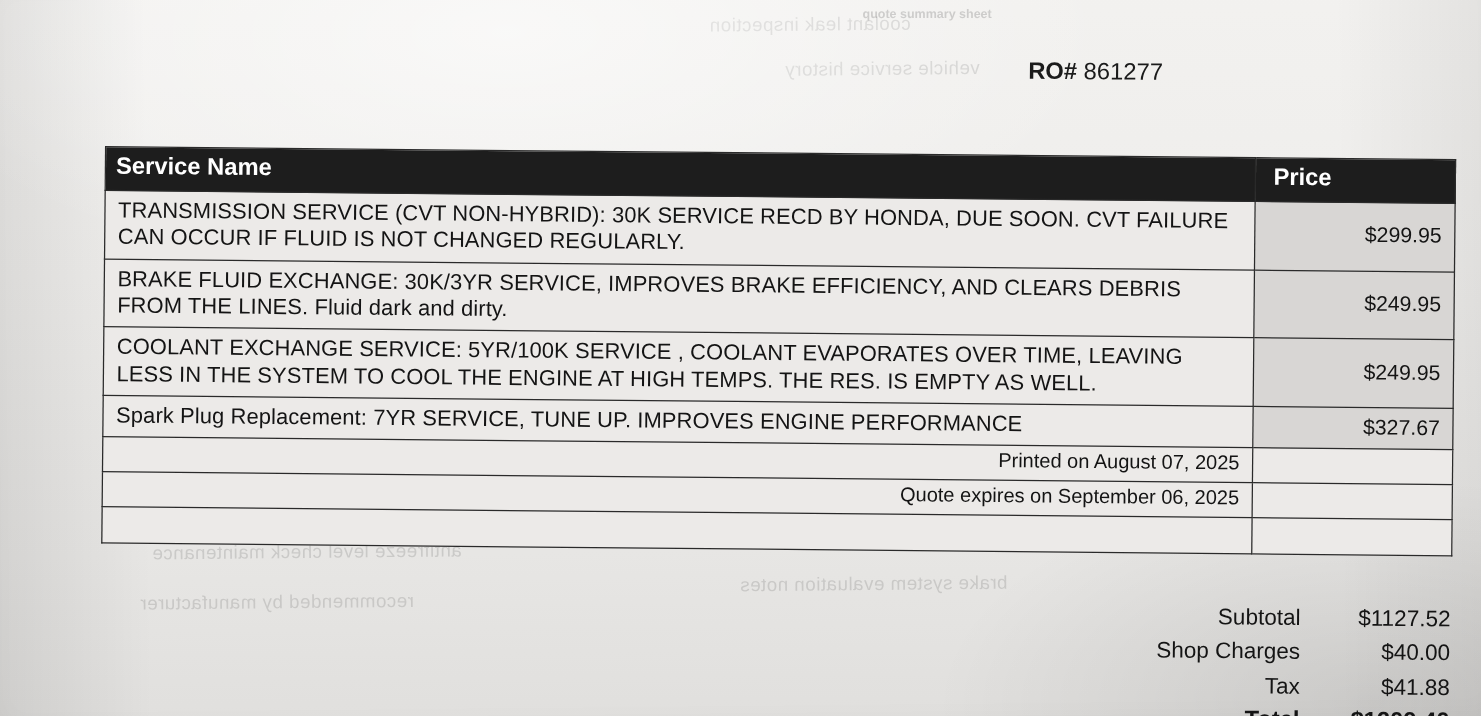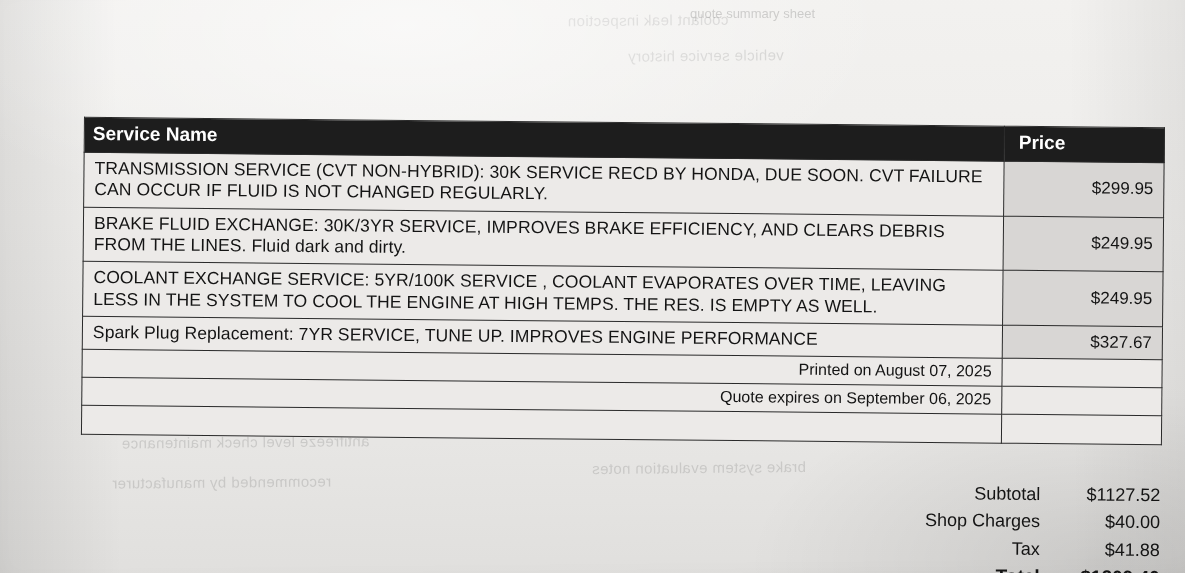--- a/index.html
+++ b/index.html
@@ -151,43 +151,48 @@
     line-height: 1.52;
   }
   #totals .trow .lab { text-align: right; padding-right: 12px; }
   #totals .trow .amt { text-align: right; min-width: 108px; }
   #totals .trow.grand { font-weight: bold; font-size: 19px; }
 
   
   .surround-text {
     position: absolute;
     color: rgba(70,70,70,0.22);
-    font-size: 13px;
+    font-size: 10px;
     white-space: nowrap;
     pointer-events: none;
+    font-weight: bold;
   }
 </style>
 </head>
 <body>
 
 <div id="paper">
   <div class="bleed" style="left:600px; top:52px;">coolant leak inspection</div>
   <div class="bleed" style="left:660px; top:88px;">vehicle service history</div>
   <div class="bleed" style="left:120px; top:420px;">transmission fluid condition report</div>
   <div class="bleed" style="left:150px; top:470px;">antifreeze level check maintenance</div>
   <div class="bleed" style="left:140px; top:510px;">recommended by manufacturer</div>
   <div class="bleed" style="left:620px; top:500px;">brake system evaluation notes</div>
   <div id="glare"></div>
 </div>
 
 <div class="surround-text" style="left: 690px; top: 6px;">quote summary sheet</div>
 
 <div id="content">
 
   <div id="meta">
+    <div class="row">
+      <span class="lbl">RO#</span>
+      <span class="val">861277</span>
+    </div>
   </div>
 
   <div id="table-wrap">
     <table class="svc">
       <colgroup>
         <col class="desc">
         <col class="price">
       </colgroup>
       <thead>
         <tr>

